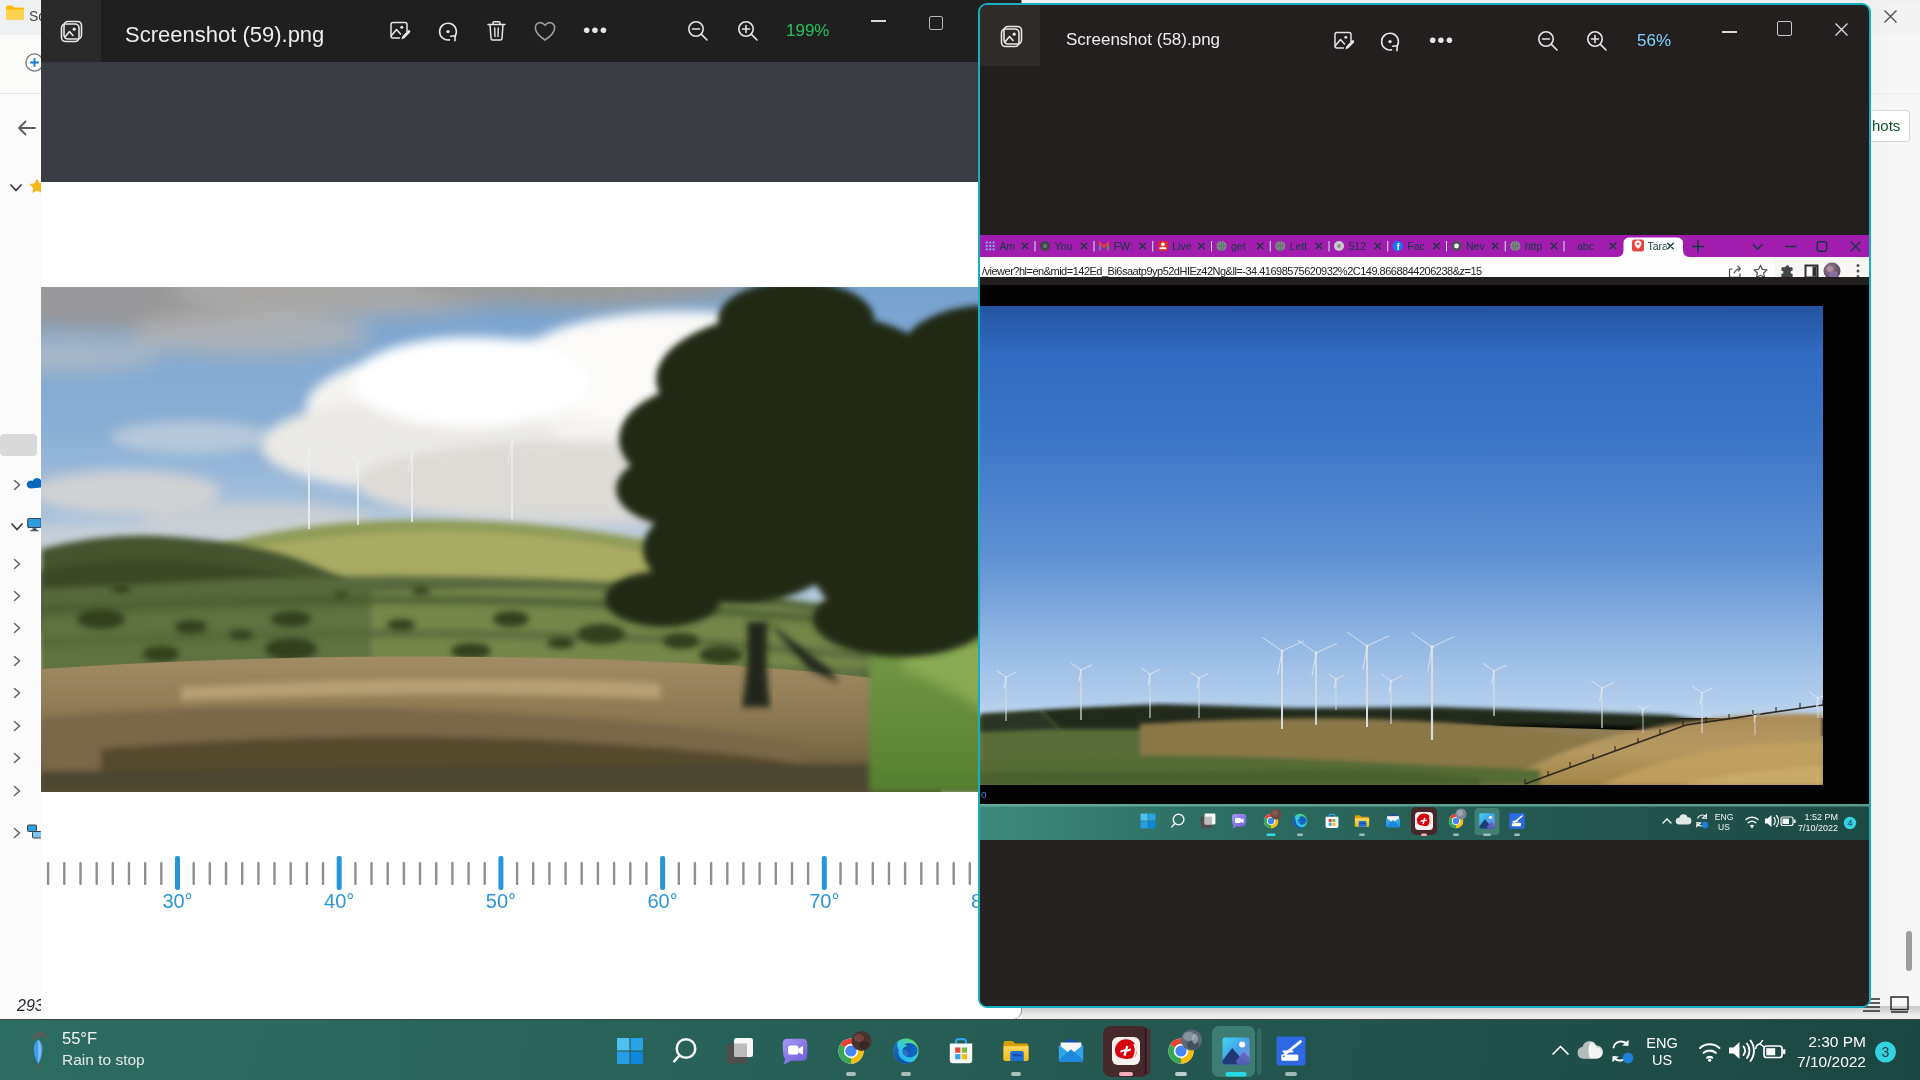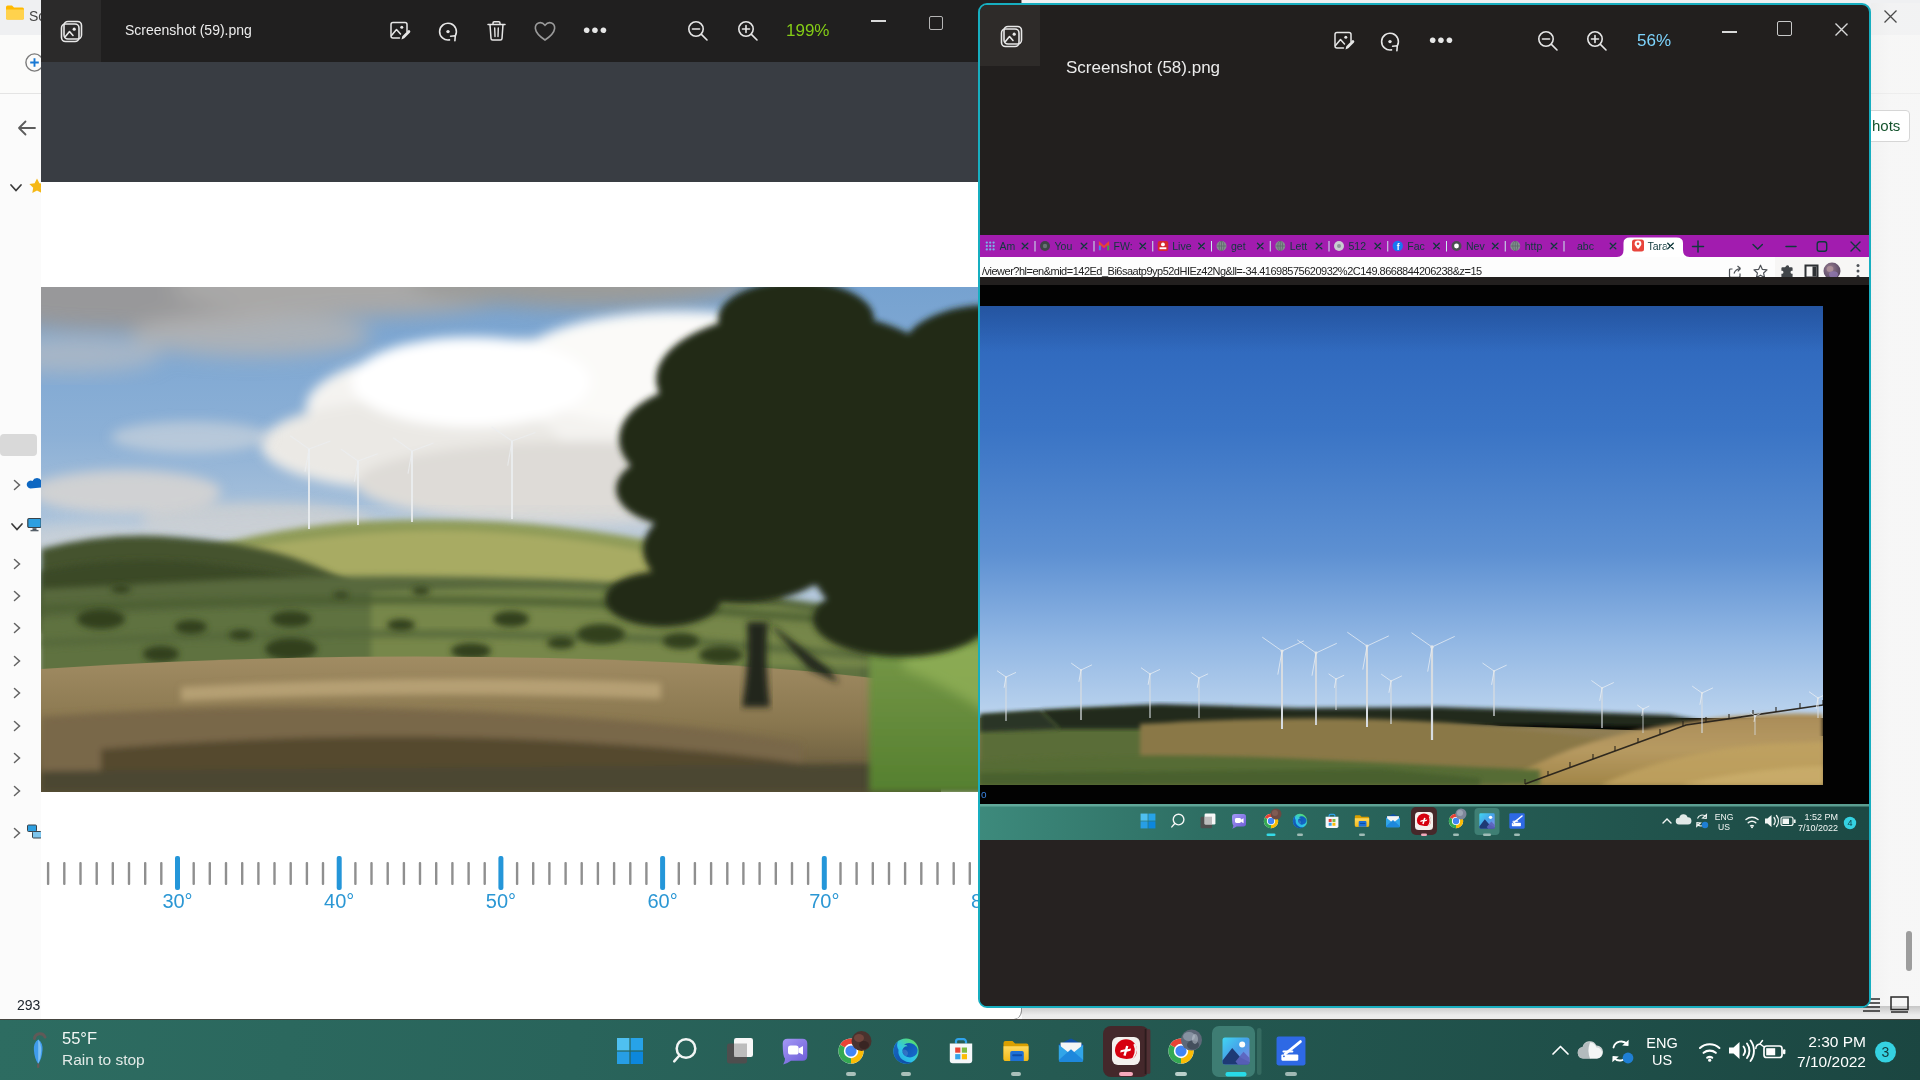--- a/index.html
+++ b/index.html
@@ -104,42 +104,42 @@
       </svg>
 
     <svg class="abs" style="left:12px;top:827px" width="10" height="12" viewBox="0 0 10 12">
       <path d="M2.5 1.5 L7.5 6 L2.5 10.5" stroke="#636363" stroke-width="1.5" fill="none" stroke-linecap="round"></path>
     </svg>
     <svg class="abs" style="left:27px;top:824px" width="15" height="15" viewBox="0 0 15 15">
       <rect x="0.5" y="1" width="9" height="6.5" rx="1" fill="#2d9fe0" stroke="#39434b" stroke-width="1"></rect>
       <rect x="5.5" y="7.5" width="9" height="6.5" rx="1" fill="#7ec5ed" stroke="#39434b" stroke-width="1"></rect>
     </svg>
 
-    <div class="abs" style="left:17px;top:997px;font-size:14px;color:#20262e;">293</div>
+    <div class="abs" style="left:17px;top:997px;font-size:16px;color:#20262e;font-style:italic;">293</div>
     <svg class="abs" style="left:1863px;top:998px" width="17" height="14" viewBox="0 0 17 14">
       <path d="M0 1 H17 M0 5 H17 M0 9 H17 M0 13 H17" stroke="#2a2a2a" stroke-width="1.5"></path>
     </svg>
     <svg class="abs" style="left:1890px;top:996px" width="19" height="17" viewBox="0 0 19 17">
       <rect x="1" y="1" width="17" height="12.5" fill="none" stroke="#2a2a2a" stroke-width="1.5"></rect>
       <path d="M1 16 H18" stroke="#2a2a2a" stroke-width="1.5"></path>
     </svg>
 
     <div class="abs" style="left:1906px;top:931px;width:6px;height:40px;background:#9d9d9d;border-radius:3px;"></div>
   </div>
   <div class="abs" id="lwin">
 
     <div class="abs" style="left:0;top:0;width:1145px;height:62px;background:#201f1f;"></div>
     <div class="abs" style="left:0;top:0;width:60px;height:62px;background:#2b2a2a;"></div>
     <svg class="abs" style="left:18px;top:19px" width="25" height="25" viewBox="0 0 25 25">
       <rect x="5" y="2.5" width="17.5" height="17.5" rx="4" fill="none" stroke="#e8e8e8" stroke-width="1.6"></rect>
       <rect x="2.5" y="5" width="17.5" height="17.5" rx="4" fill="none" stroke="#e8e8e8" stroke-width="1.6"></rect>
       <circle cx="15.2" cy="10.2" r="1.6" fill="#e8e8e8"></circle>
       <path d="M6 18 L10.5 12.5 L14 16.5" stroke="#e8e8e8" stroke-width="1.6" fill="none" stroke-linecap="round" stroke-linejoin="round"></path>
     </svg>
-    <div class="abs" style="left:84px;top:22px;font-size:14px;color:#ececec;">Screenshot (59).png</div>
+    <div class="abs" style="left:84px;top:22px;font-size:22px;color:#ececec;">Screenshot (59).png</div>
 
     <svg class="abs" style="left:346px;top:19px" width="24" height="24" viewBox="0 0 24 24">
       <path d="M20 12.5 V5.5 Q20 3.5 18 3.5 L6 3.5 Q4 3.5 4 5.5 L4 17 Q4 19 6 19 L12.5 19" fill="none" stroke="#e6e6e6" stroke-width="1.5" stroke-linecap="round"></path>
       <path d="M4.5 16.5 L9.5 10.5 L13.5 15" fill="none" stroke="#e6e6e6" stroke-width="1.5" stroke-linecap="round" stroke-linejoin="round"></path>
       <circle cx="14.8" cy="8.3" r="1.5" fill="#e6e6e6"></circle>
       <path d="M14.5 20.6 L15.3 17.2 L21 11.5 Q22 10.7 22.9 11.6 Q23.8 12.5 23 13.4 L17.3 19.2 L14.5 20.6 Z" fill="#e6e6e6"></path>
     </svg>
     <svg class="abs" style="left:395px;top:19px" width="24" height="24" viewBox="0 0 24 24">
       <path d="M13.5 20.9 A8.4 8.4 0 1 1 19.3 16.8" fill="none" stroke="#e6e6e6" stroke-width="1.6" stroke-linecap="round"></path>
       <path d="M19.3 16.8 L14.6 17.2 M19.3 16.8 L18.9 21.7" fill="none" stroke="#e6e6e6" stroke-width="1.6" stroke-linecap="round" stroke-linejoin="round"></path>
@@ -156,21 +156,21 @@
     <svg class="abs" style="left:645px;top:19px" width="24" height="24" viewBox="0 0 24 24">
       <circle cx="10" cy="10" r="7.2" fill="none" stroke="#e6e6e6" stroke-width="1.6"></circle>
       <path d="M15.4 15.4 L21 21" stroke="#e6e6e6" stroke-width="1.6" stroke-linecap="round"></path>
       <path d="M6.5 10 H13.5" stroke="#e6e6e6" stroke-width="1.6" stroke-linecap="round"></path>
     </svg>
     <svg class="abs" style="left:695px;top:19px" width="24" height="24" viewBox="0 0 24 24">
       <circle cx="10" cy="10" r="7.2" fill="none" stroke="#e6e6e6" stroke-width="1.6"></circle>
       <path d="M15.4 15.4 L21 21" stroke="#e6e6e6" stroke-width="1.6" stroke-linecap="round"></path>
       <path d="M6.5 10 H13.5 M10 6.5 V13.5" stroke="#e6e6e6" stroke-width="1.6" stroke-linecap="round"></path>
     </svg>
-    <div class="abs" style="left:745px;top:21px;font-size:17px;color:#84cc16;">199%</div>
+    <div class="abs" style="left:745px;top:21px;font-size:17px;color:#22c55e;">199%</div>
     <div class="abs" style="left:830px;top:20px;width:15px;height:1.6px;background:#d9d9d9;"></div>
     <div class="abs" style="left:888px;top:16px;width:12px;height:12px;border:1.4px solid #b5b5b5;border-radius:2px;"></div>
 
     <div class="abs" style="left:0;top:182px;width:1145px;height:837px;background:#ffffff;"></div>
 
     <div class="abs" id="lphoto" style="left:0;top:287px;width:1145px;height:505px;overflow:hidden;">
         <svg width="1145" height="505" viewBox="0 0 1145 505" style="position:absolute;left:0;top:0">
           <defs>
 <linearGradient id="lsky" x1="0" y1="0" x2="0" y2="1">
  <stop offset="0" stop-color="#76a2d0"></stop>
@@ -395,21 +395,21 @@
   </div>
   <div class="abs" id="rwin">
 
     <div class="abs" style="left:0;top:0;width:60px;height:61px;background:#2e2b29;"></div>
     <svg class="abs" style="left:19px;top:19px" width="25" height="25" viewBox="0 0 25 25">
       <rect x="5" y="2.5" width="17.5" height="17.5" rx="4" fill="none" stroke="#e8e8e8" stroke-width="1.6"></rect>
       <rect x="2.5" y="5" width="17.5" height="17.5" rx="4" fill="none" stroke="#e8e8e8" stroke-width="1.6"></rect>
       <circle cx="15.2" cy="10.2" r="1.6" fill="#e8e8e8"></circle>
       <path d="M6 18 L10.5 12.5 L14 16.5" stroke="#e8e8e8" stroke-width="1.6" fill="none" stroke-linecap="round" stroke-linejoin="round"></path>
     </svg>
-    <div class="abs" style="left:86px;top:25px;font-size:17px;color:#ececec;margin-top:28px;">Screenshot (58).png</div>
+    <div class="abs" style="left:86px;top:25px;font-size:17px;color:#ececec;">Screenshot (58).png</div>
     <svg class="abs" style="left:351px;top:24px" width="24" height="24" viewBox="0 0 24 24">
       <path d="M20 12.5 V5.5 Q20 3.5 18 3.5 L6 3.5 Q4 3.5 4 5.5 L4 17 Q4 19 6 19 L12.5 19" fill="none" stroke="#e6e6e6" stroke-width="1.5" stroke-linecap="round"></path>
       <path d="M4.5 16.5 L9.5 10.5 L13.5 15" fill="none" stroke="#e6e6e6" stroke-width="1.5" stroke-linecap="round" stroke-linejoin="round"></path>
       <circle cx="14.8" cy="8.3" r="1.5" fill="#e6e6e6"></circle>
       <path d="M14.5 20.6 L15.3 17.2 L21 11.5 Q22 10.7 22.9 11.6 Q23.8 12.5 23 13.4 L17.3 19.2 L14.5 20.6 Z" fill="#e6e6e6"></path>
     </svg>
     <svg class="abs" style="left:398px;top:24px" width="24" height="24" viewBox="0 0 24 24">
       <path d="M13.5 20.9 A8.4 8.4 0 1 1 19.3 16.8" fill="none" stroke="#e6e6e6" stroke-width="1.6" stroke-linecap="round"></path>
       <path d="M19.3 16.8 L14.6 17.2 M19.3 16.8 L18.9 21.7" fill="none" stroke="#e6e6e6" stroke-width="1.6" stroke-linecap="round" stroke-linejoin="round"></path>
       <circle cx="12" cy="12.6" r="1.7" fill="#e6e6e6"></circle>

